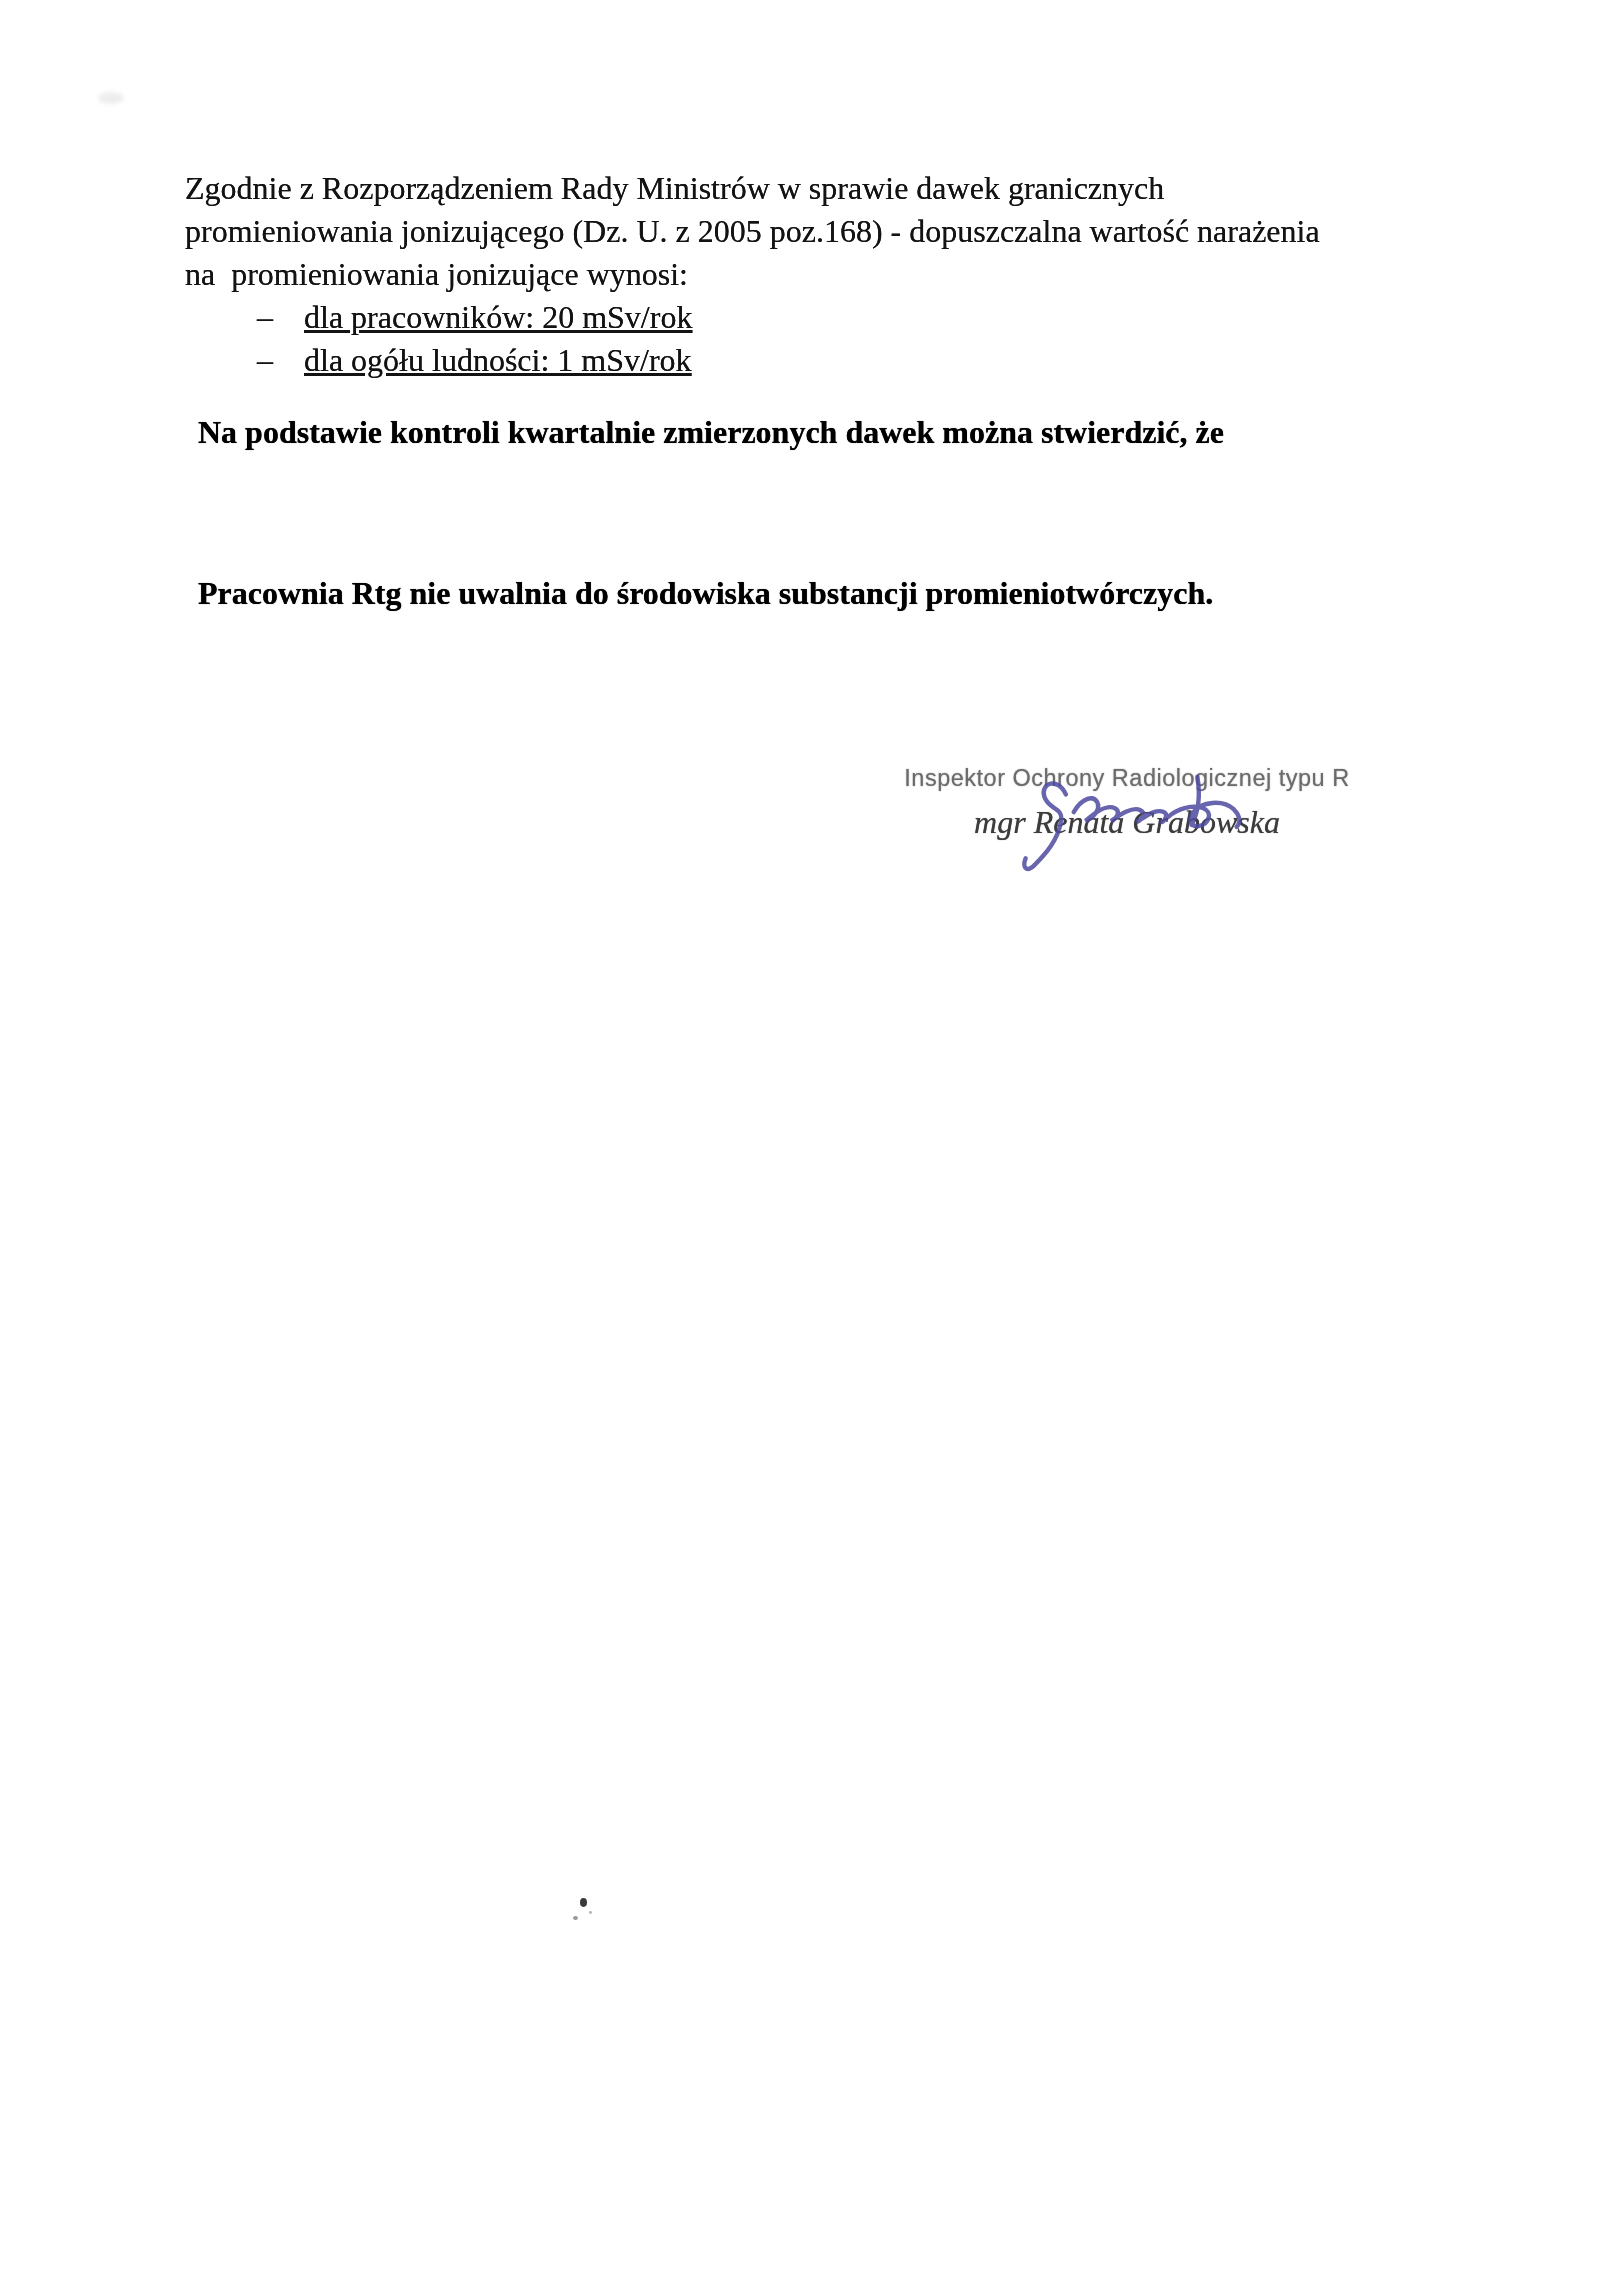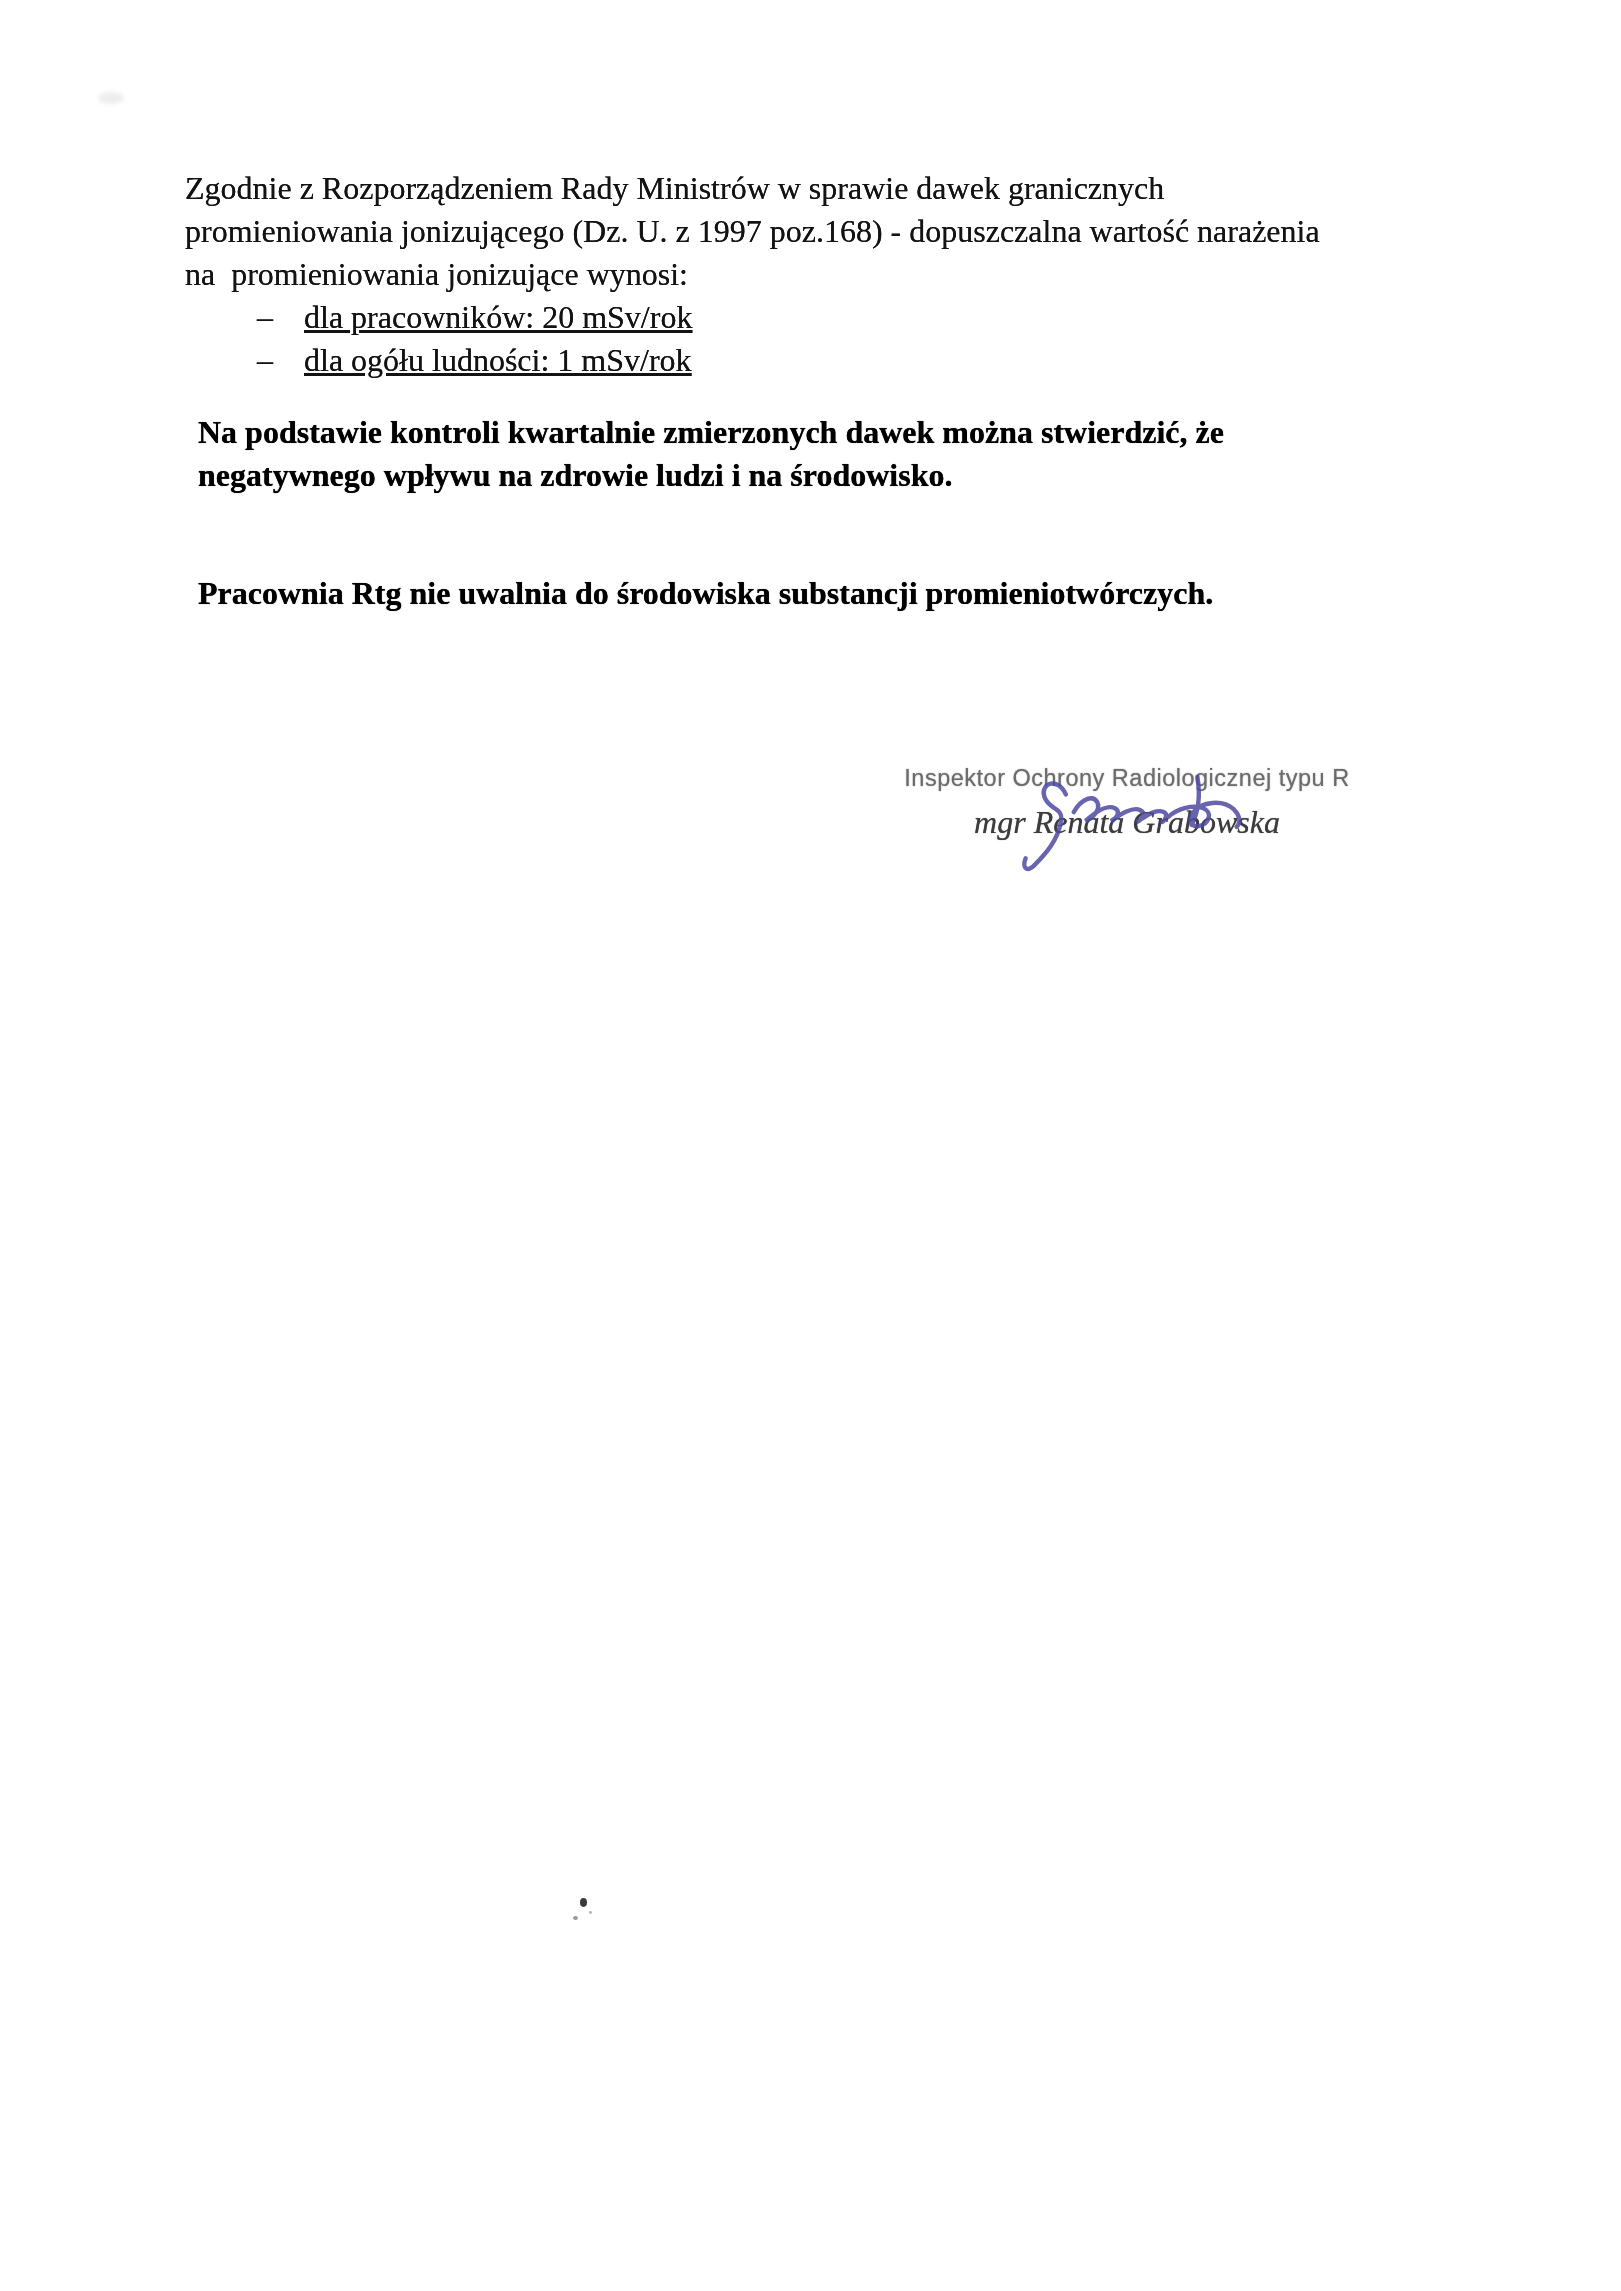--- a/index.html
+++ b/index.html
@@ -115,31 +115,30 @@
 </style>
 </head>
 <body>
 
 <div class="page">
 
   <div class="smudge"></div>
 
   <div class="intro-block">
     <div class="intro-line">Zgodnie z Rozporządzeniem Rady Ministrów w sprawie dawek granicznych</div>
-    <div class="intro-line">promieniowania jonizującego (Dz. U. z 1997 poz.168) - dopuszczalna wartość narażenia</div>
+    <div class="intro-line">promieniowania jonizującego (Dz. U. z 2005 poz.168) - dopuszczalna wartość narażenia</div>
     <div class="intro-line">na  promieniowania jonizujące wynosi:</div>
     <div class="dose-list">
       <div class="dose-item"><span class="dash">–</span><span>dla pracowników: 20 mSv/rok</span></div>
       <div class="dose-item"><span class="dash">–</span><span>dla ogółu ludności: 1 mSv/rok</span></div>
     </div>
   </div>
 
   <div class="bold-para conclusion">
     <div>Na podstawie kontroli kwartalnie zmierzonych dawek można stwierdzić, że</div>
-    <div>negatywnego wpływu na zdrowie ludzi i na środowisko.</div>
   </div>
 
   <div class="bold-para statement">
     <div>Pracownia Rtg nie uwalnia do środowiska substancji promieniotwórczych.</div>
   </div>
 
   <div class="signature-block">
     <div class="stamp-title">Inspektor Ochrony Radiologicznej typu R</div>
     <div class="signer-name">mgr Renata Grabowska</div>
   </div>

